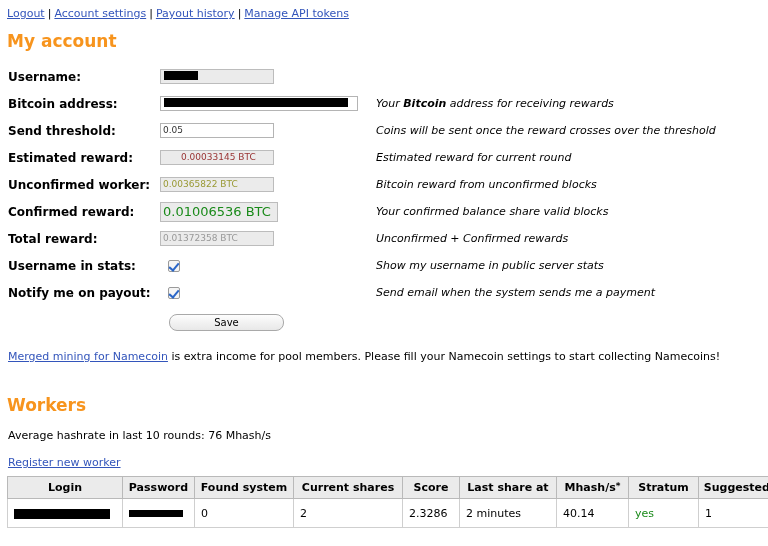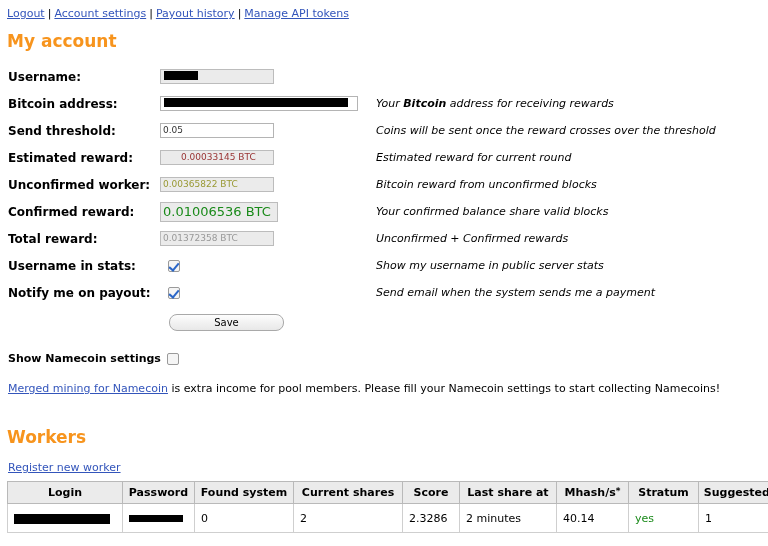--- a/index.html
+++ b/index.html
@@ -346,31 +346,29 @@
       <tr>
         <td class="lbl"></td>
         <td class="fld" colspan="2">
           <span class="btn save">Save</span>
         </td>
       </tr>
 
     </tbody>
   </table>
 
-  <div class="namecoin-row">
-    <span>Show Namecoin settings</span><span class="cb"></span>
-  </div>
 
   <div class="namecoin-note">
     <a href="#">Merged mining for Namecoin</a><span> is extra income for pool members. Please fill your Namecoin settings to start collecting Namecoins!</span>
   </div>
 
   <div class="workers">
     <h2 class="section-title workers-title">Workers</h2>
 
+    <div class="hashrate">Average hashrate in last 10 rounds: 76 Mhash/s</div>
 
     <div class="register-link">
       <a href="#">Register new worker</a>
     </div>
 
     <table class="workers-table">
       <thead>
         <tr>
           <th class="col-login">Login</th>
           <th class="col-pass">Password</th>

